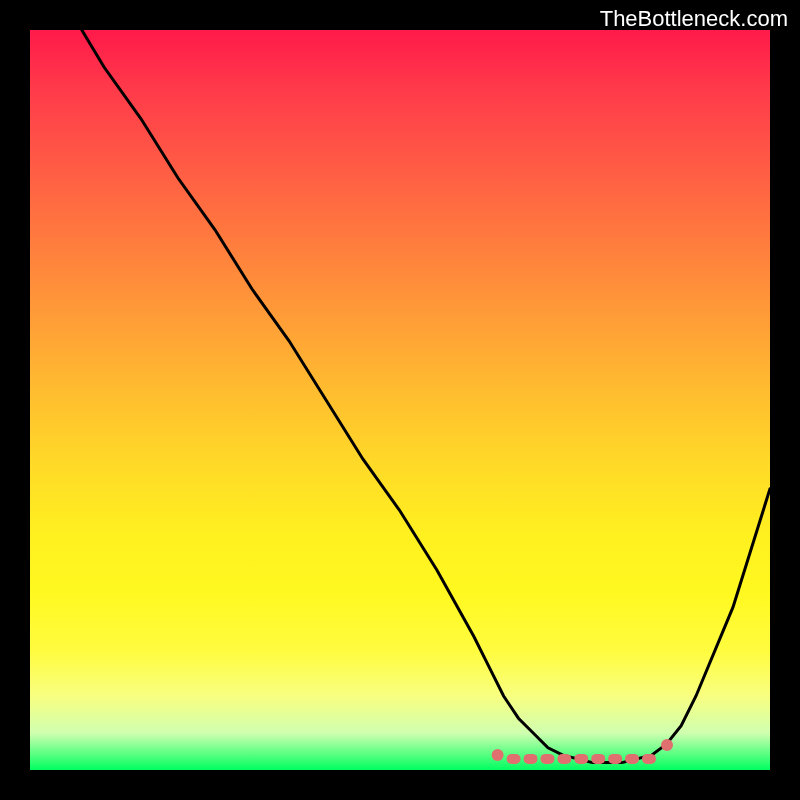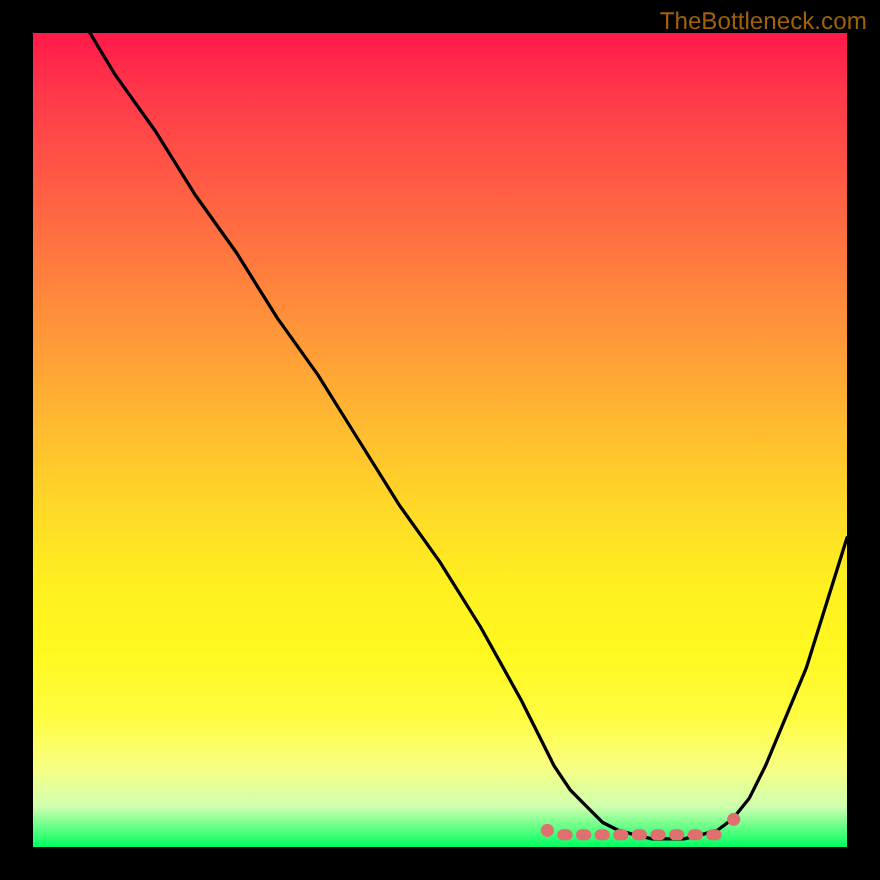--- a/index.html
+++ b/index.html
@@ -8,21 +8,21 @@
     width: 800px;
     height: 800px;
     background: #000;
     position: relative;
     font-family: Arial, sans-serif;
   }
   .watermark {
     position: absolute;
     top: 6px;
     right: 12px;
-    color: #a16207;
+    color: #ffffff;
     font-size: 22px;
     font-weight: 500;
     z-index: 10;
   }
   .plot-area {
     position: absolute;
     left: 30px;
     top: 30px;
     width: 740px;
     height: 740px;

